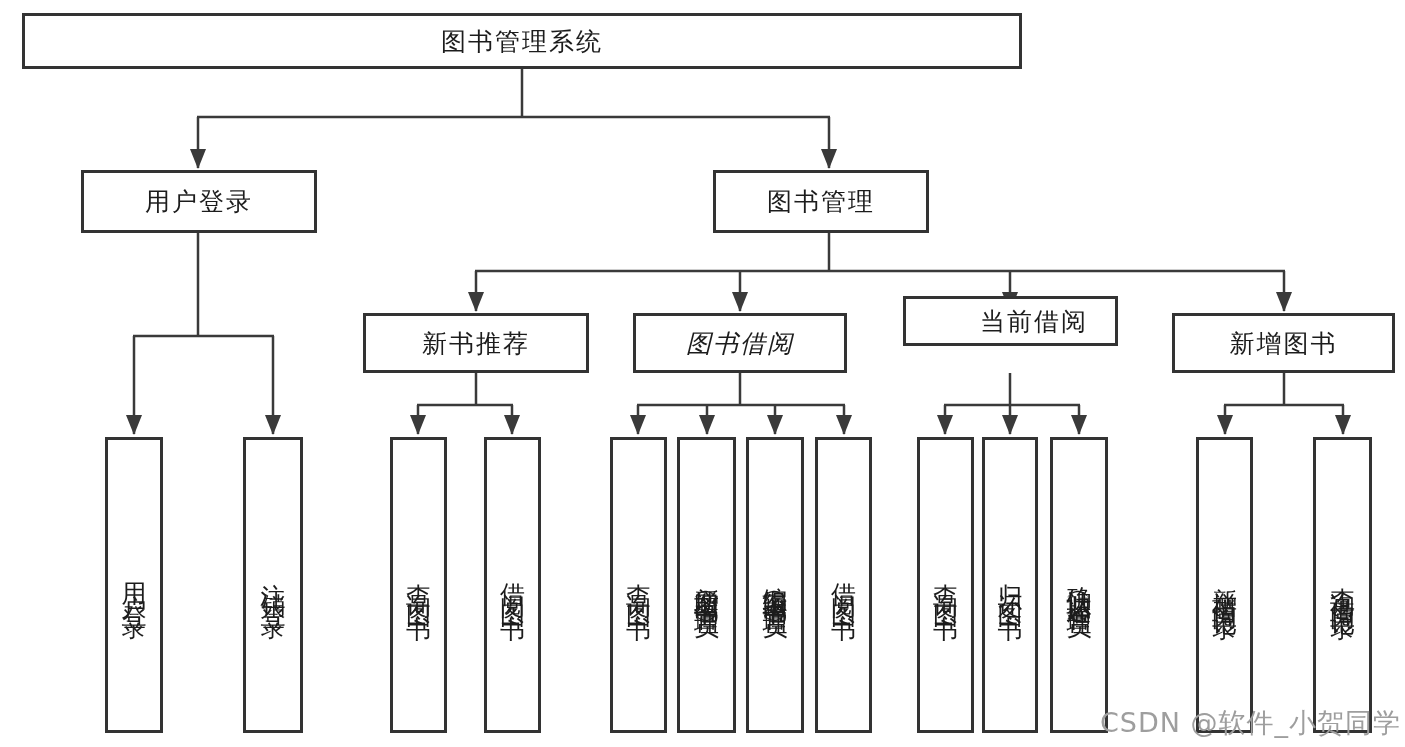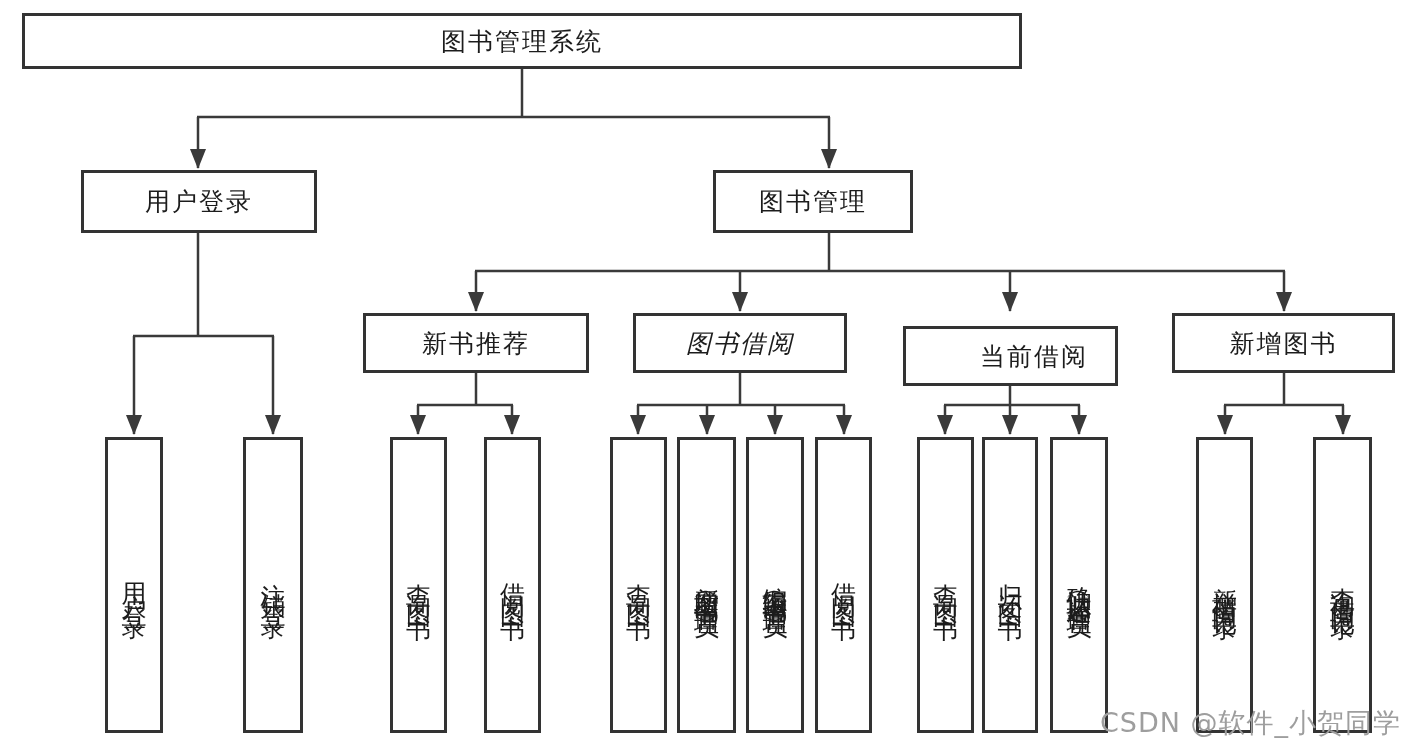--- a/index.html
+++ b/index.html
@@ -46,24 +46,24 @@
     color: #1c1c1c;
     white-space: nowrap;
   }
   .sp-wide  .vlabel { letter-spacing: 11px; }
   .sp-mid   .vlabel { letter-spacing: 6px; }
   .sp-tight .vlabel { letter-spacing: 4px; }
 
   
   #n-root  { left: 22px;   top: 13px;  width: 1000px; height: 56px; }
   #n-l2a   { left: 81px;   top: 170px; width: 236px;  height: 63px; }
-  #n-l2b   { left: 713px;  top: 170px; width: 200px;  height: 63px; }
+  #n-l2b   { left: 713px;  top: 170px; width: 216px;  height: 63px; }
   #n-l3a   { left: 363px;  top: 313px; width: 226px;  height: 60px; }
   #n-l3b   { left: 633px;  top: 313px; width: 214px;  height: 60px; font-style: italic; }
-  #n-l3c   { left: 903px;  top: 326px; width: 215px;  height: 60px; padding-left: 47px; }
+  #n-l3c   { left: 903px;  top: 296px; width: 215px;  height: 50px; padding-left: 47px; }
   #n-l3d   { left: 1172px; top: 313px; width: 223px;  height: 60px; }
   .leaf    { top: 437px; height: 296px; }
   #n-f01 { left: 105px;  width: 58px; }
   #n-f02 { left: 243px;  width: 60px; }
   #n-f03 { left: 390px;  width: 57px; }
   #n-f04 { left: 484px;  width: 57px; }
   #n-f05 { left: 610px;  width: 57px; }
   #n-f06 { left: 677px;  width: 59px; }
   #n-f07 { left: 746px;  width: 58px; }
   #n-f08 { left: 815px;  width: 57px; }

